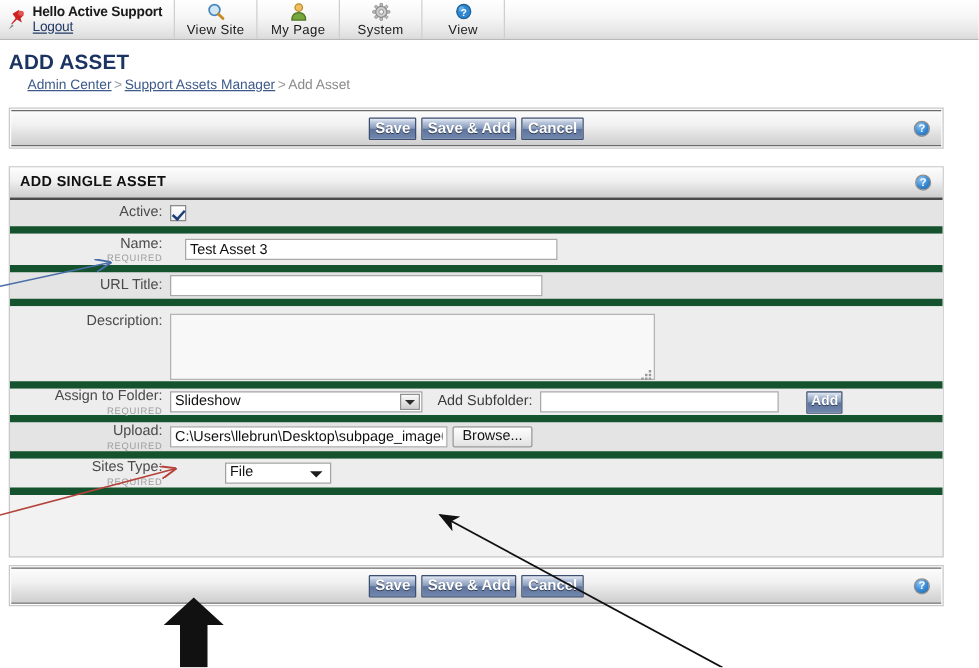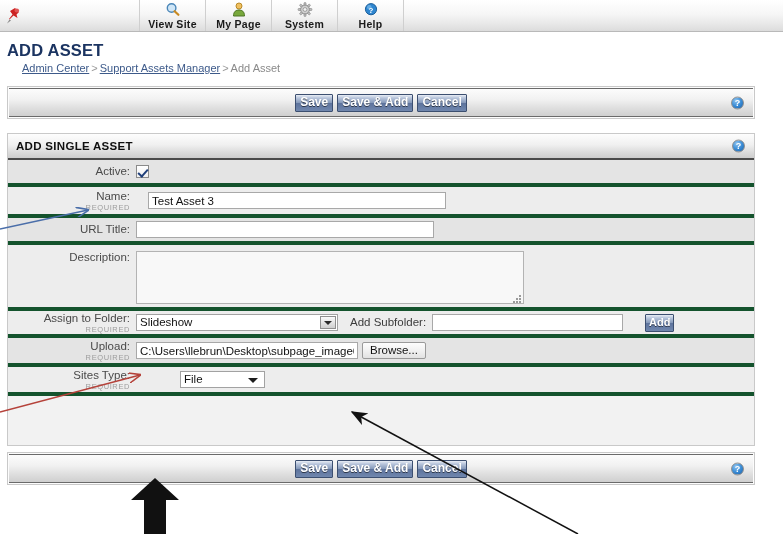--- a/index.html
+++ b/index.html
@@ -47,21 +47,21 @@
   }
   .navitem {
     width: 66px;
     border-right: 1px solid #cfcfcf;
     display: flex; flex-direction: column;
     align-items: center; justify-content: center;
     box-sizing: border-box;
   }
   .navitem .nav-ico { height: 15px; display:flex; align-items:center; justify-content:center; }
   .navitem .nav-label {
-    font-size: 10.5px; font-weight: bold; color: #1a1a1a;
+    font-size: 10.5px; font-weight: normal; color: #1a1a1a;
     letter-spacing: 0.3px; margin-top: 1px; white-space: nowrap;
   }
   .nav-spacer { flex: 1 1 auto; border-right: none; }
 
   
   .page-title {
     position: absolute; left: 7px; top: 41px;
     font-size: 16.5px; font-weight: bold; color: #1b3461;
     letter-spacing: 0.2px;
   }
@@ -138,21 +138,21 @@
     font-size: 11.5px; font-weight: bold; color: #101010;
     padding-left: 8px; letter-spacing: 0.3px;
   }
 
   .form-body { background: #f4f4f4; }
   .row {
     display: flex;
     align-items: flex-start;
     padding: 0;
     box-sizing: border-box;
-    border-bottom: 4px solid #14532d;
+    border-bottom: 6px solid #14532d;
   }
   .row.alt { background: #e4e4e4; }
   .row.plain { background: #ededed; }
 
   .lbl {
     width: 128px;
     flex: 0 0 128px;
     text-align: right;
     padding-right: 6px;
     box-sizing: border-box;
@@ -286,20 +286,24 @@
 
 <div class="topnav">
 
   <div class="user-block">
     <span class="pin-icon">
       <svg width="16" height="20" viewBox="0 0 16 20">
         <path d="M9 2 L13 6 L10.5 8.5 L11.5 12 L7.5 9.5 L3.5 13.5 L3 13 L6.5 8.5 L4 5 L9 2 Z" fill="#cc2222"></path>
         <path d="M3.5 13.5 L1 17.5 L5 14.5 Z" fill="#8a8a8a"></path>
         <ellipse cx="10.8" cy="4.6" rx="2.3" ry="2" fill="#e05555"></ellipse>
       </svg>
+    </span>
+    <span class="user-text">
+      <span class="user-hello">Hello Active Support</span>
+      <a class="user-logout" href="#">Logout</a>
     </span>
   </div>
 
   <div class="navitem">
     <span class="nav-ico">
       <svg width="16" height="15" viewBox="0 0 16 15">
         <circle cx="6.6" cy="6" r="4.3" fill="#cfe6f7" stroke="#4a86b8" stroke-width="1.4"></circle>
         <path d="M9.6 9.2 L13.4 12.8" stroke="#c98a22" stroke-width="2.2" stroke-linecap="round"></path>
       </svg>
     </span>
@@ -334,21 +338,21 @@
   </div>
 
   <div class="navitem">
     <span class="nav-ico">
       <svg width="16" height="15" viewBox="0 0 16 15">
         <circle cx="8" cy="7.2" r="5.6" fill="#2e86d0" stroke="#1b5f9b" stroke-width="1"></circle>
         <circle cx="6.3" cy="5.2" r="2.3" fill="#7cbcec" opacity="0.7"></circle>
         <text x="8" y="10.6" font-size="8" font-weight="bold" fill="#ffffff" text-anchor="middle" font-family="Liberation Sans, sans-serif">?</text>
       </svg>
     </span>
-    <span class="nav-label">Help</span>
+    <span class="nav-label">View</span>
   </div>
 
   <div class="navitem nav-spacer"></div>
 </div>
 
 <div class="page-title">ADD ASSET</div>
 
 <div class="breadcrumb">
   <a href="#">Admin Center</a><span class="sep">&gt;</span><a href="#">Support Assets Manager</a><span class="sep">&gt;</span><span>Add Asset</span>
 </div>

